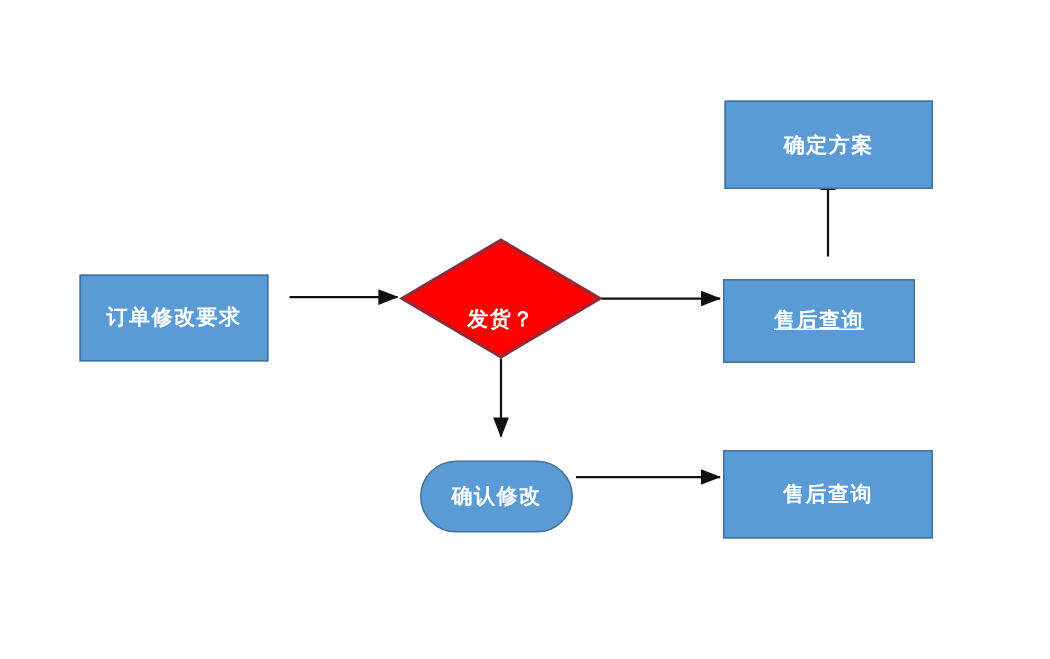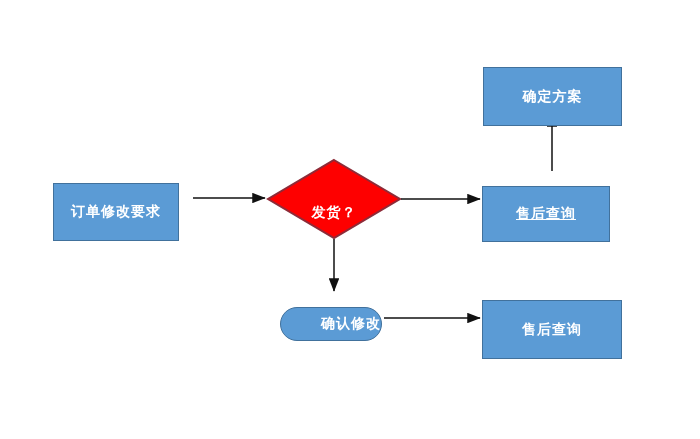--- a/index.html
+++ b/index.html
@@ -85,21 +85,21 @@
   </div>
 
   <div class="node rect" style="left:483px; top:53px; width:139px; height:59px;">
     <span>确定方案</span>
   </div>
 
   <div class="node rect" style="left:482px; top:172px; width:128px; height:56px;text-decoration:underline;">
     <span>售后查询</span>
   </div>
 
-  <div class="node stadium" style="left:280px; top:293px; width:102px; height:34px;justify-content:flex-end;">
+  <div class="node stadium" style="left:280px; top:293px; width:102px; height:48px;">
     <span>确认修改</span>
   </div>
 
   <div class="node rect" style="left:482px; top:286px; width:140px; height:59px;">
     <span>售后查询</span>
   </div>
 
 </div>
 
 </body></html>

